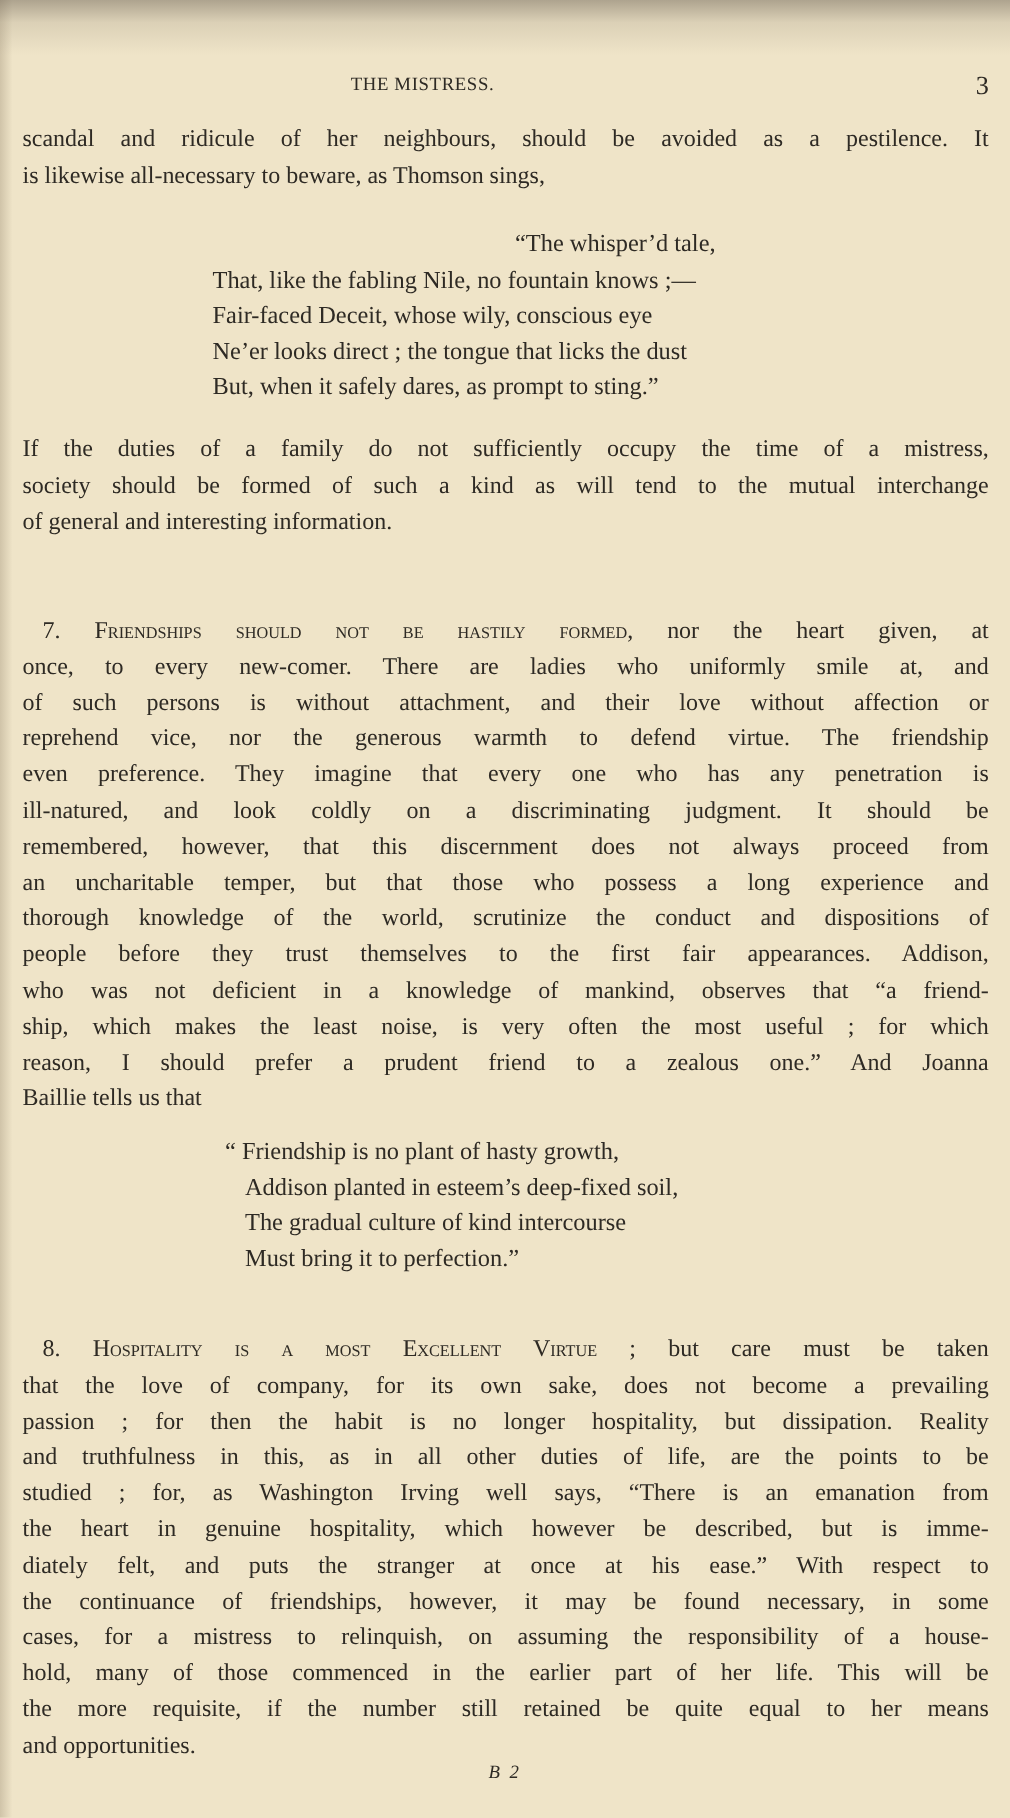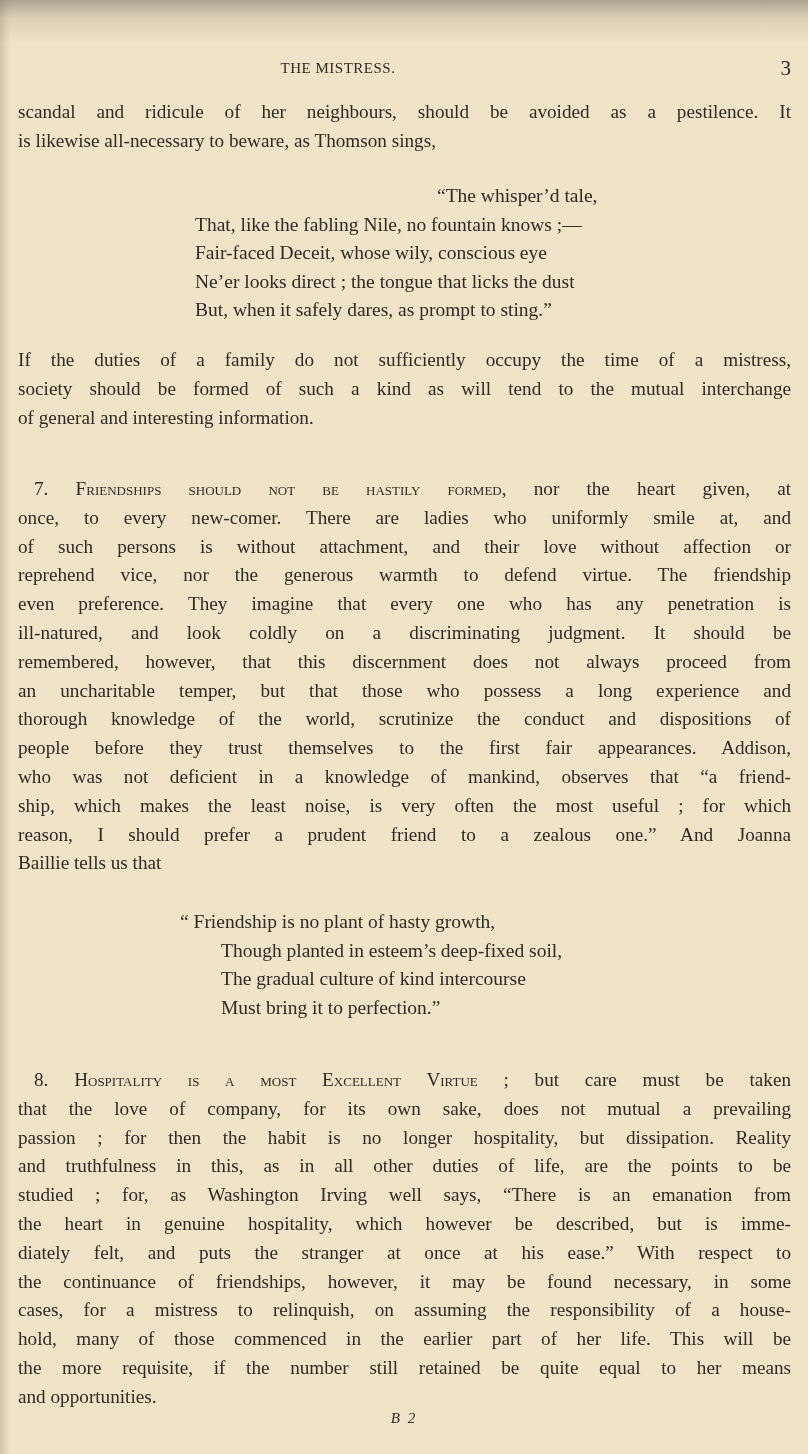--- a/index.html
+++ b/index.html
@@ -28,21 +28,21 @@
   }
   .text {
     position: absolute; left: 18px; width: 773px;
     font-size: 19.2px; line-height: 28.8px; text-align: justify;
   }
   .line { display: block; white-space: nowrap; text-align-last: justify; text-align: justify; }
   .line.last { text-align-last: left; }
   .poem {
     position: absolute; font-size: 19.5px; line-height: 28.6px;
   }
-  .poem .pline { display: block; white-space: nowrap; margin-left: 25px; }
+  .poem .pline { display: block; white-space: nowrap; }
   .sc { font-variant: small-caps; }
   .sig {
     position: absolute; top: 1410px; left: 0; width: 808px; text-align: center;
     font-size: 15px; letter-spacing: 2px; font-style: italic;
   }
 </style>
 </head>
 <body>
 
 <div class="page">
@@ -65,21 +65,21 @@
     <span class="pline">But, when it safely dares, as prompt to sting.”</span>
   </div>
 
   <div class="text" style="top:346px;">
     <span class="line">If the duties of a family do not sufficiently occupy the time of a mistress,</span>
     <span class="line">society should be formed of such a kind as will tend to the mutual interchange</span>
     <span class="line last">of general and interesting information.</span>
   </div>
 
   <div class="text" style="top:475px;">
-    <span class="line" style="padding-left:16px;">
+    <span class="line" style="padding-left:16px;margin-top:16px;">
       <span>7.</span>
       <span class="sc">Friendships should not be hastily formed,</span>
       <span>nor the heart given, at</span>
     </span>
     <span class="line">once, to every new-comer.   There are ladies who uniformly smile at, and</span>
     <span class="line">of such persons is without attachment, and their love without affection or</span>
     <span class="line">reprehend vice, nor the generous warmth to defend virtue.  The friendship</span>
     <span class="line">even preference.  They imagine that every one who has any penetration is</span>
     <span class="line">ill-natured, and look coldly on a discriminating judgment.  It should be</span>
     <span class="line">remembered, however, that this discernment does not always proceed from</span>
@@ -87,32 +87,32 @@
     <span class="line">thorough knowledge of the world, scrutinize the conduct and dispositions of</span>
     <span class="line">people before they trust themselves to the first fair appearances.  Addison,</span>
     <span class="line">who was not deficient in a knowledge of mankind, observes that “a friend-</span>
     <span class="line">ship, which makes the least noise, is very often the most useful ; for which</span>
     <span class="line">reason, I should prefer a prudent friend to a zealous one.”  And Joanna</span>
     <span class="line last">Baillie tells us that</span>
   </div>
 
   <div class="poem" style="top:908px; left:196px;">
     <span class="pline" style="margin-left:-16px;">“ Friendship is no plant of hasty growth,</span>
-    <span class="pline">Though planted in esteem’s deep-fixed soil,</span>
+    <span class="pline">Addison planted in esteem’s deep-fixed soil,</span>
     <span class="pline">The gradual culture of kind intercourse</span>
     <span class="pline">Must bring it to perfection.”</span>
   </div>
 
   <div class="text" style="top:1066px;">
     <span class="line" style="padding-left:16px;">
       <span>8.</span>
       <span class="sc">Hospitality is a most Excellent Virtue ;</span>
       <span>but care must be taken</span>
     </span>
-    <span class="line">that the love of company, for its own sake, does not mutual a prevailing</span>
+    <span class="line">that the love of company, for its own sake, does not become a prevailing</span>
     <span class="line">passion ; for then the habit is no longer hospitality, but dissipation.  Reality</span>
     <span class="line">and truthfulness in this, as in all other duties of life, are the points to be</span>
     <span class="line">studied ; for, as Washington Irving well says, “There is an emanation from</span>
     <span class="line">the heart in genuine hospitality, which however be described, but is imme-</span>
     <span class="line">diately felt, and puts the stranger at once at his ease.”  With respect to</span>
     <span class="line">the continuance of friendships, however, it may be found necessary, in some</span>
     <span class="line">cases, for a mistress to relinquish, on assuming the responsibility of a house-</span>
     <span class="line">hold, many of those commenced in the earlier part of her life.  This will be</span>
     <span class="line">the more requisite, if the number still retained be quite equal to her means</span>
     <span class="line last">and opportunities.</span>

